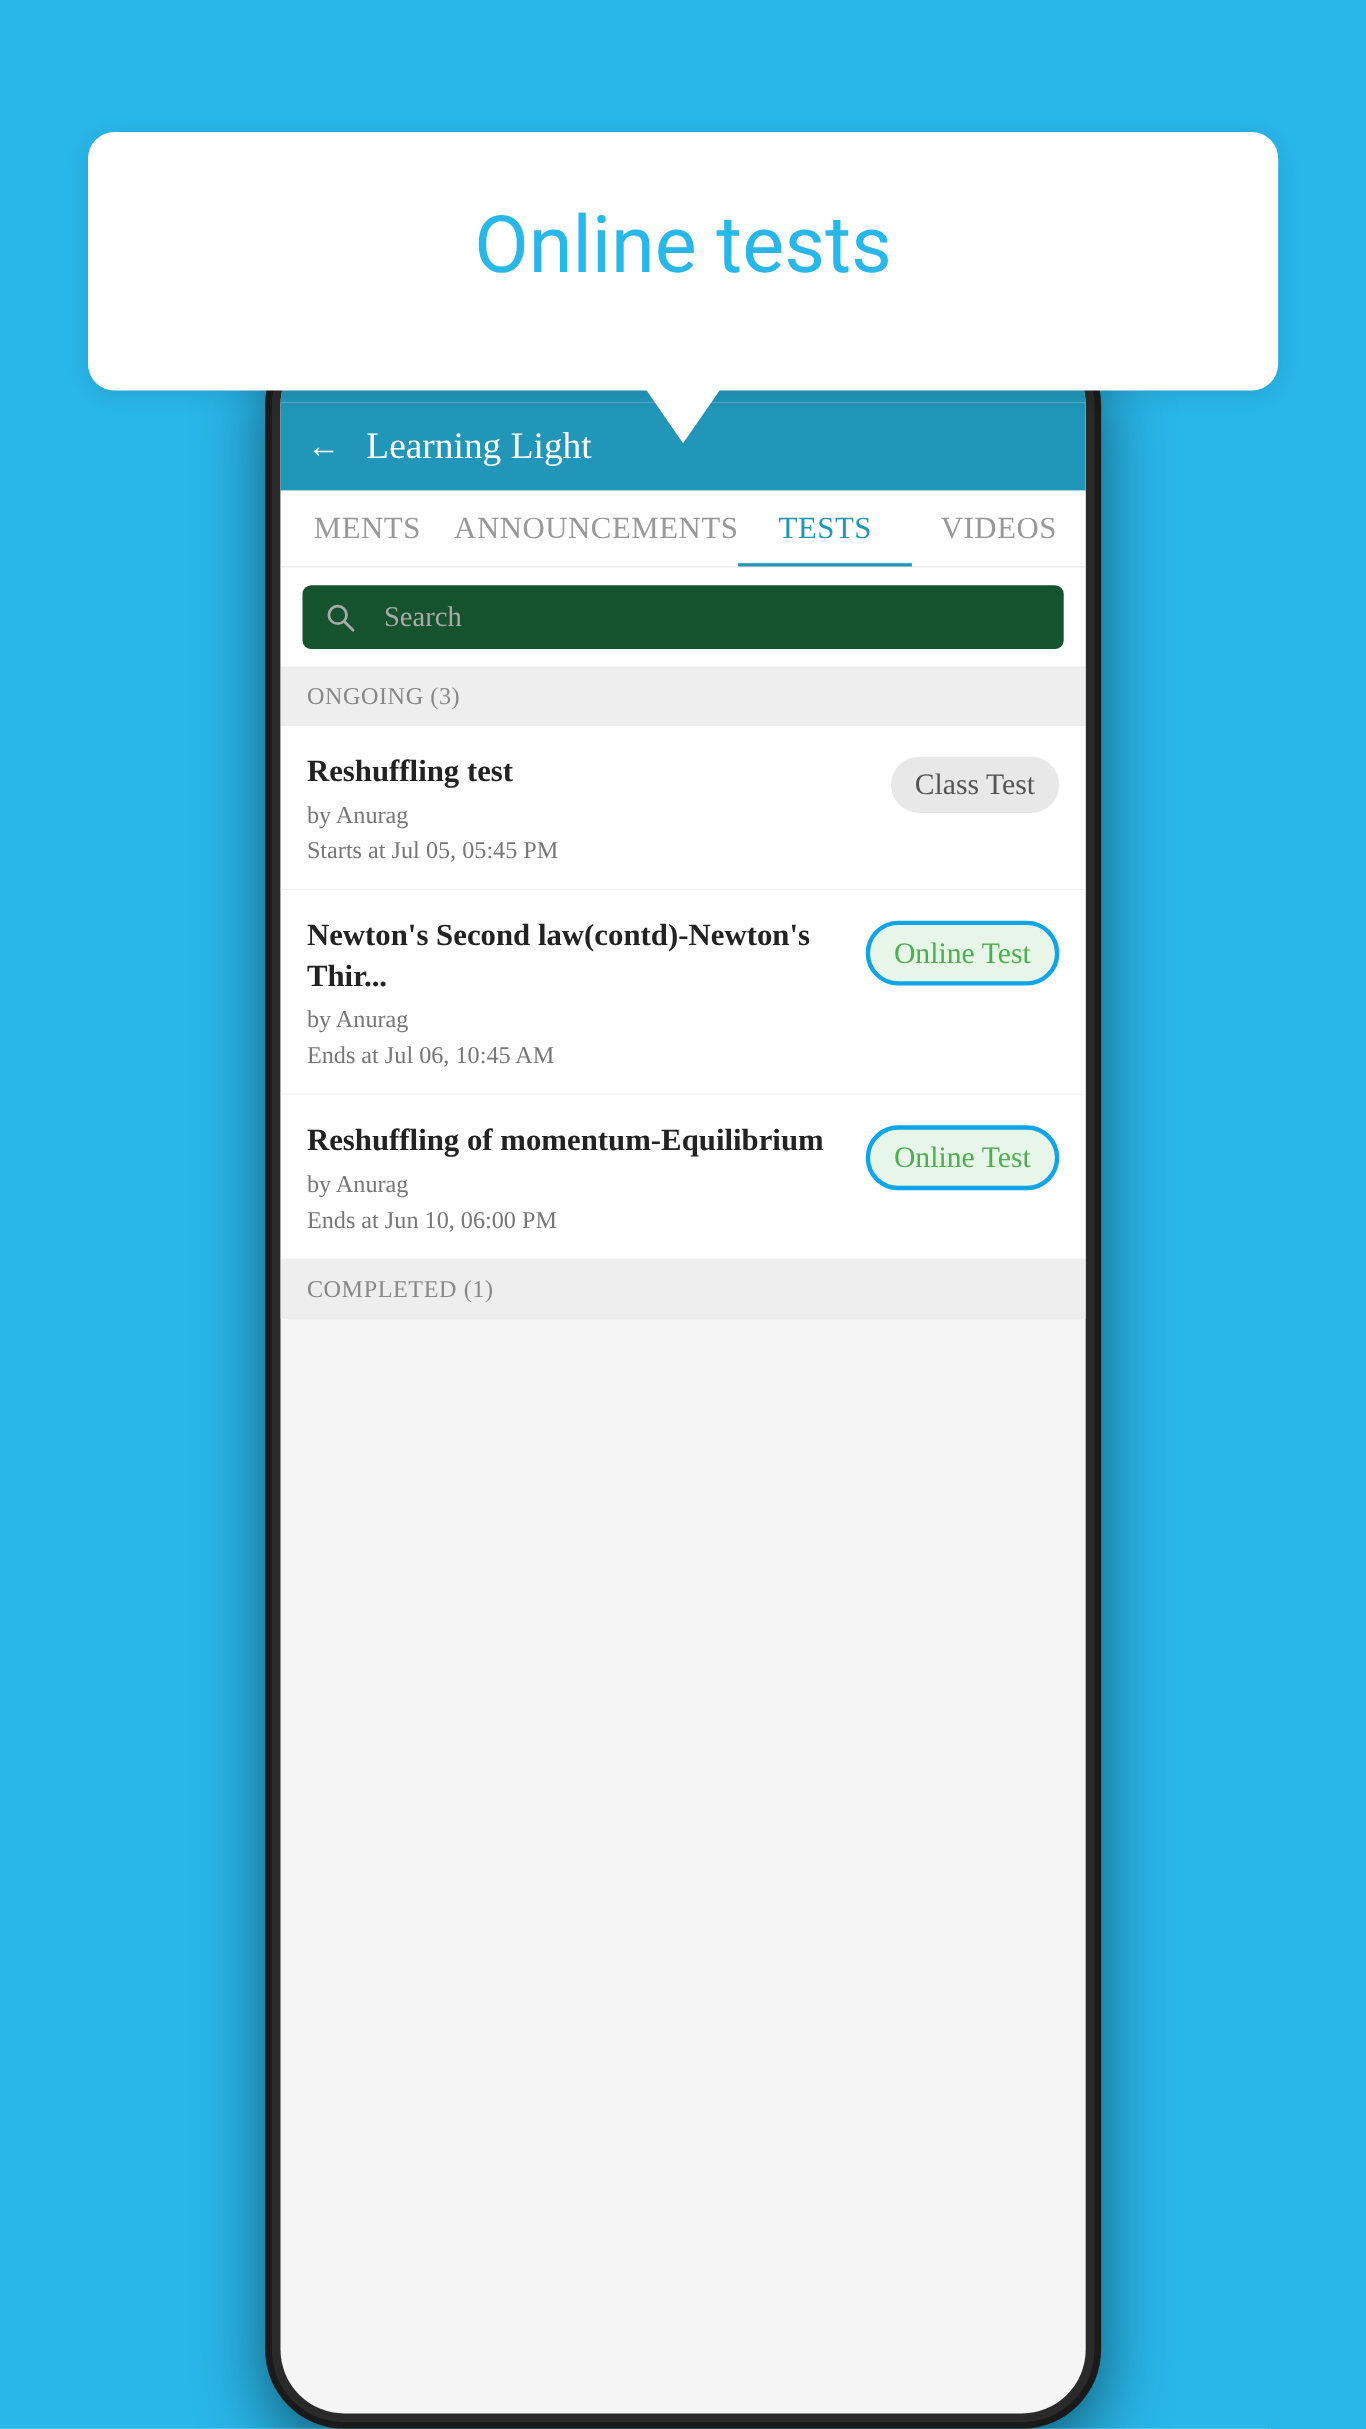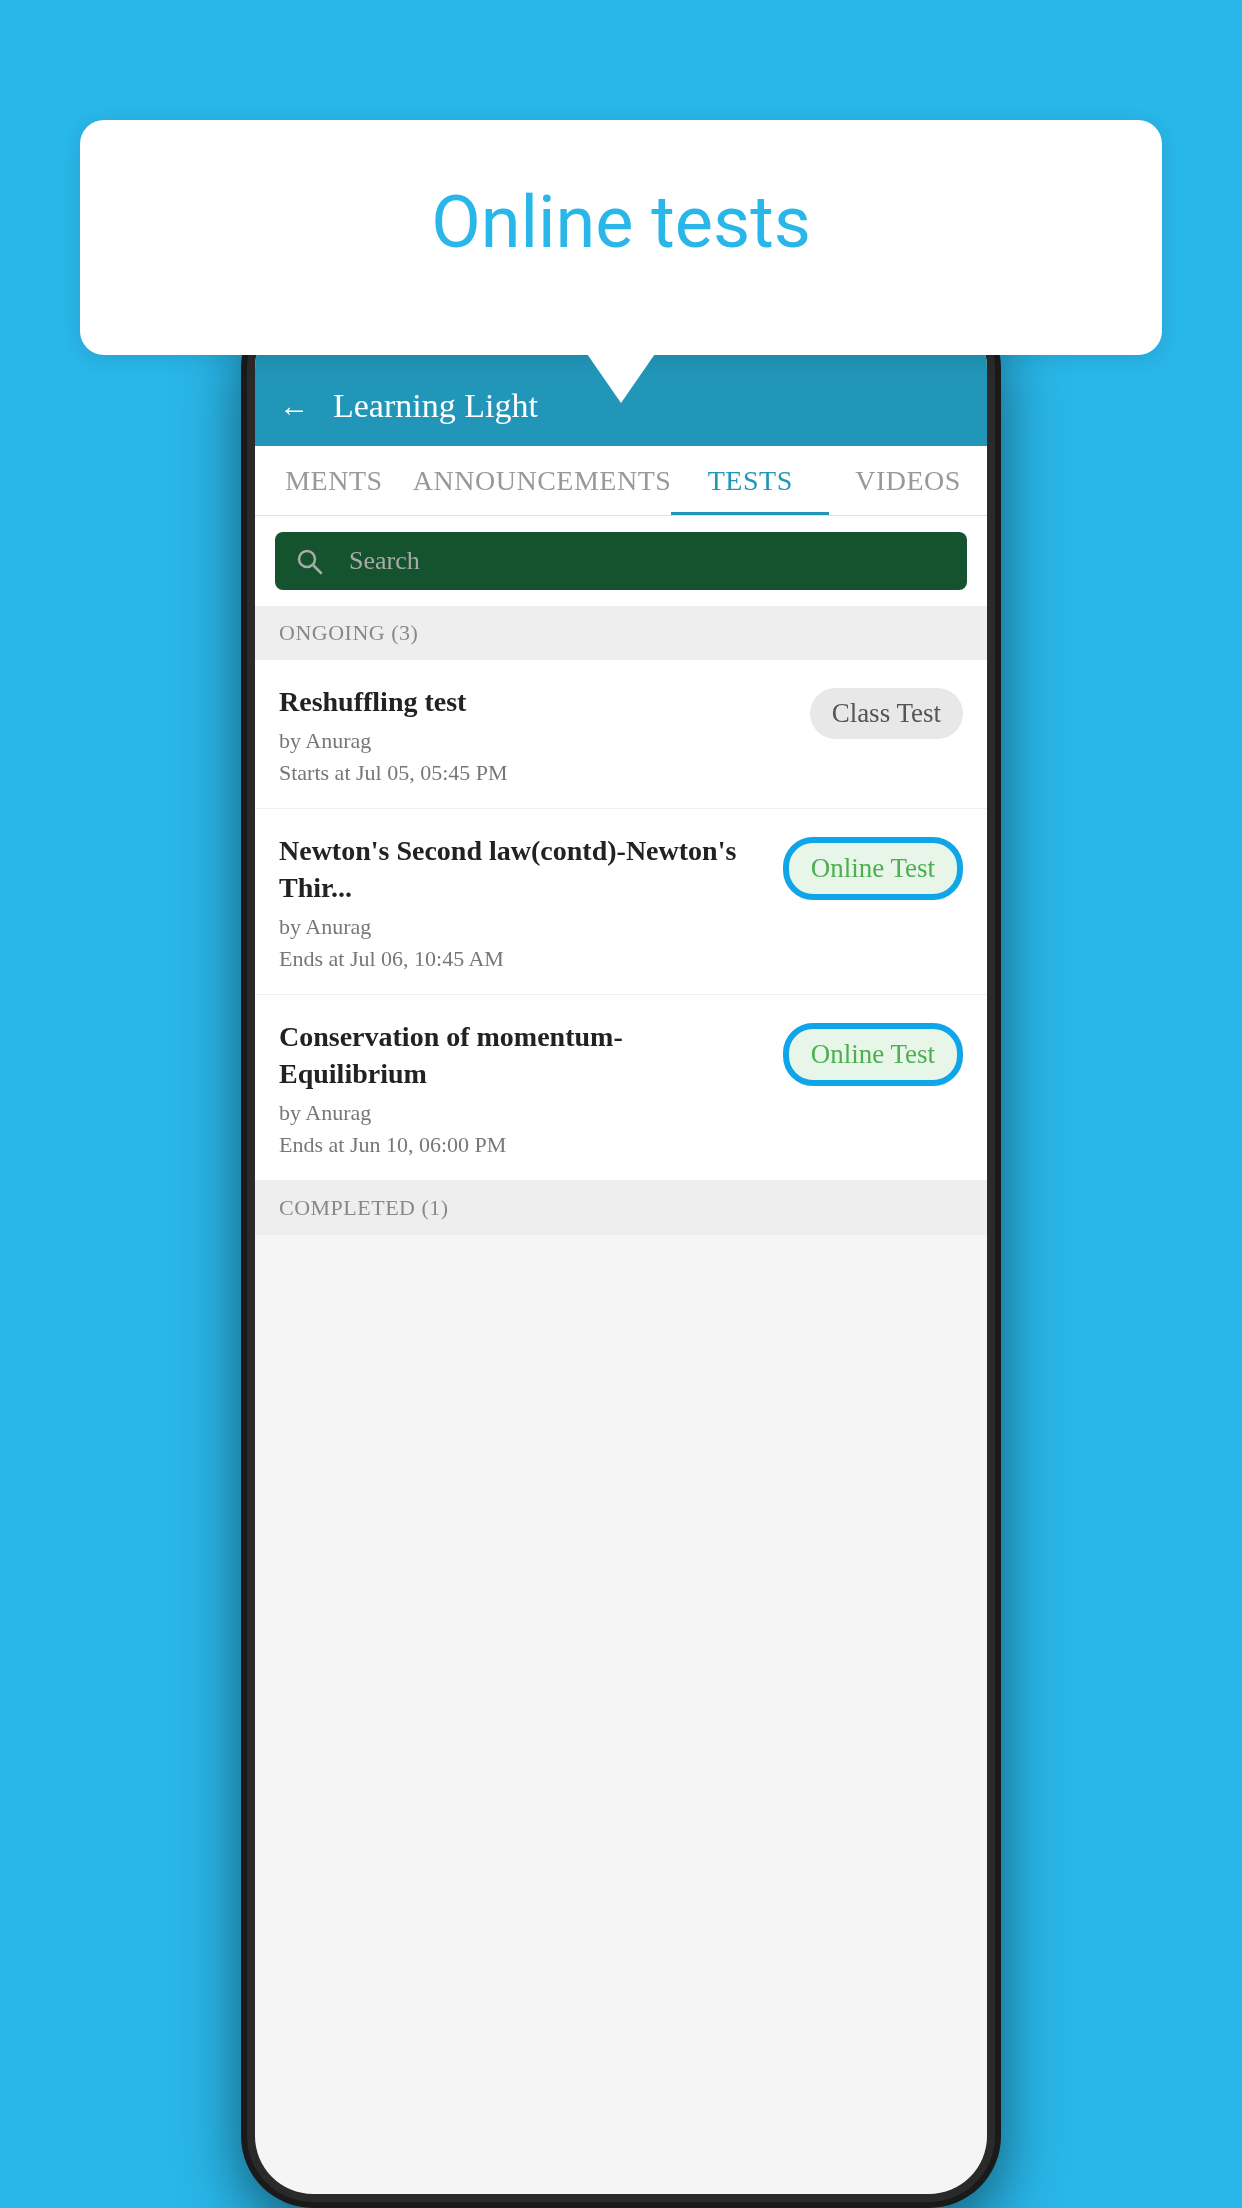--- a/index.html
+++ b/index.html
@@ -278,21 +278,21 @@
     }
 
     .badge-class {
       background: #e8e8e8;
       color: #555;
     }
 
     .badge-online {
       background: #e8f5e9;
       color: #4CAF50;
-      border: 6px solid #0ea5e9;
+      border: 4px solid #0ea5e9;
     }
 
     
     .completed-section {
       background: #eeeeee;
       padding: 14px 24px;
     }
 
     .completed-label {
       font-size: 22px;
@@ -394,21 +394,21 @@
           <div class="test-info">
             <div class="test-name">Newton's Second law(contd)-Newton's Thir...</div>
             <div class="test-by">by Anurag</div>
             <div class="test-time">Ends at  Jul 06, 10:45 AM</div>
           </div>
           <div class="test-badge badge-online">Online Test</div>
         </div>
 
         <div class="test-item">
           <div class="test-info">
-            <div class="test-name">Conservation of momentum-Equilibrium</div>
+            <div class="test-name">Reshuffling of momentum-Equilibrium</div>
             <div class="test-by">by Anurag</div>
             <div class="test-time">Ends at  Jun 10, 06:00 PM</div>
           </div>
           <div class="test-badge badge-online">Online Test</div>
         </div>
 
       </div>
 
       <div class="completed-section">
         <span class="completed-label">COMPLETED (1)</span>

